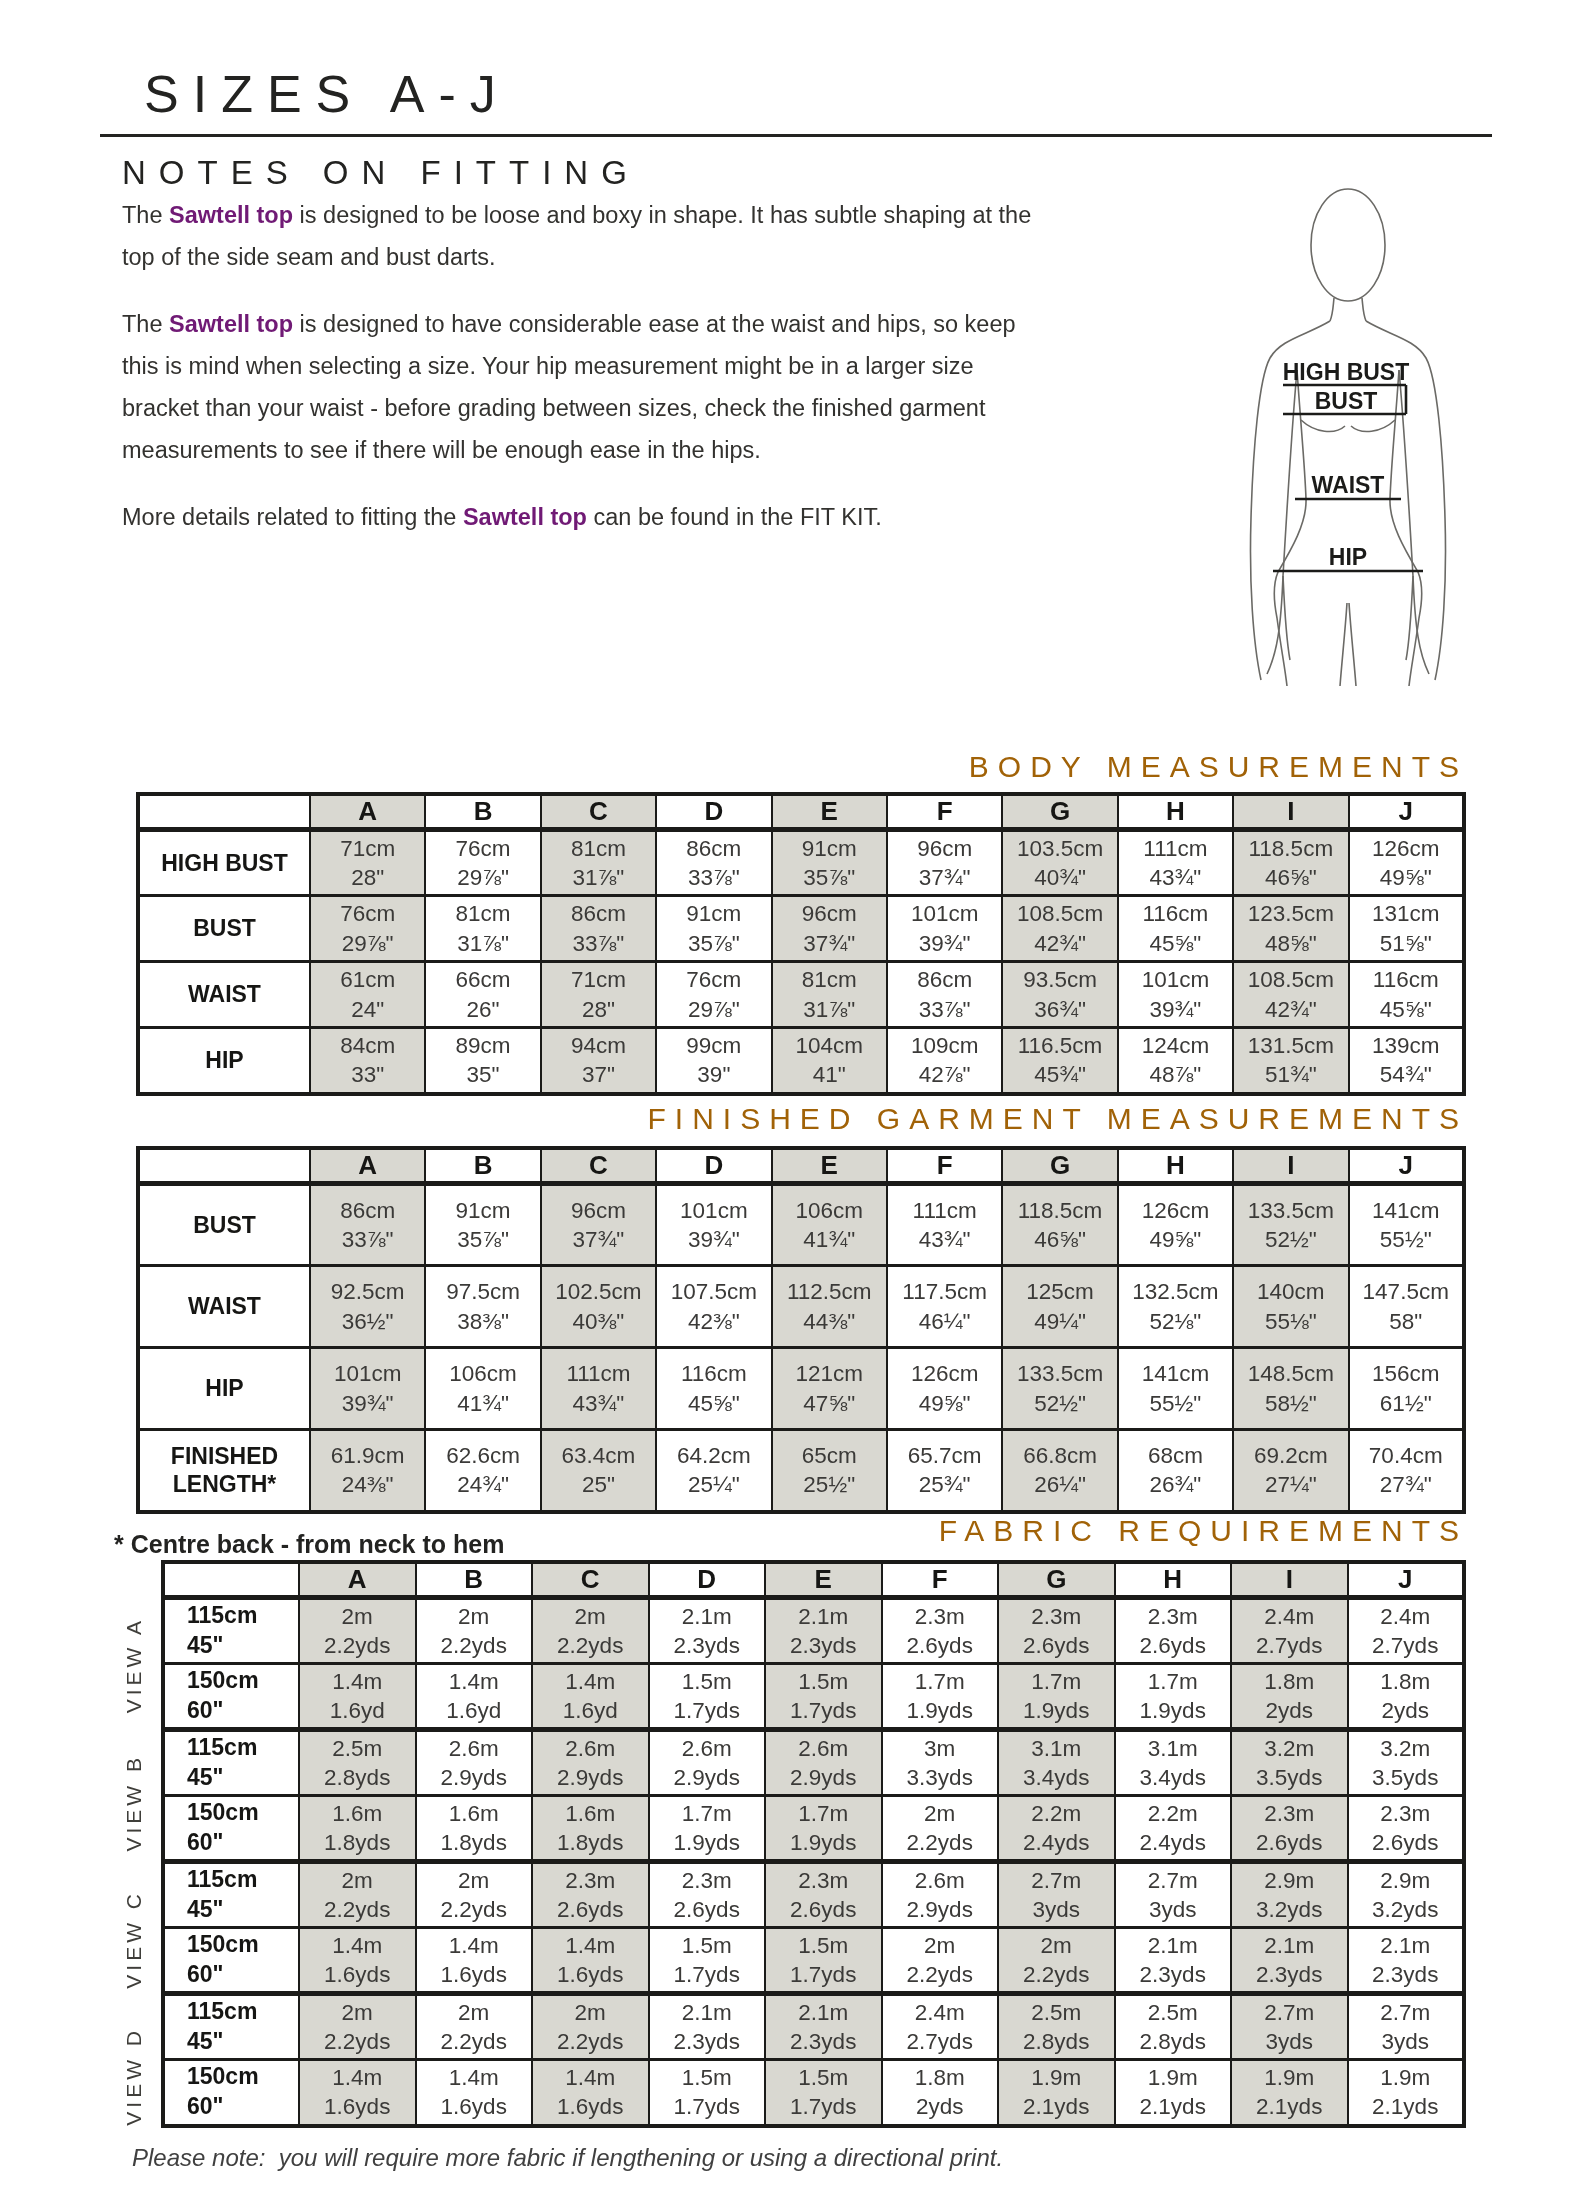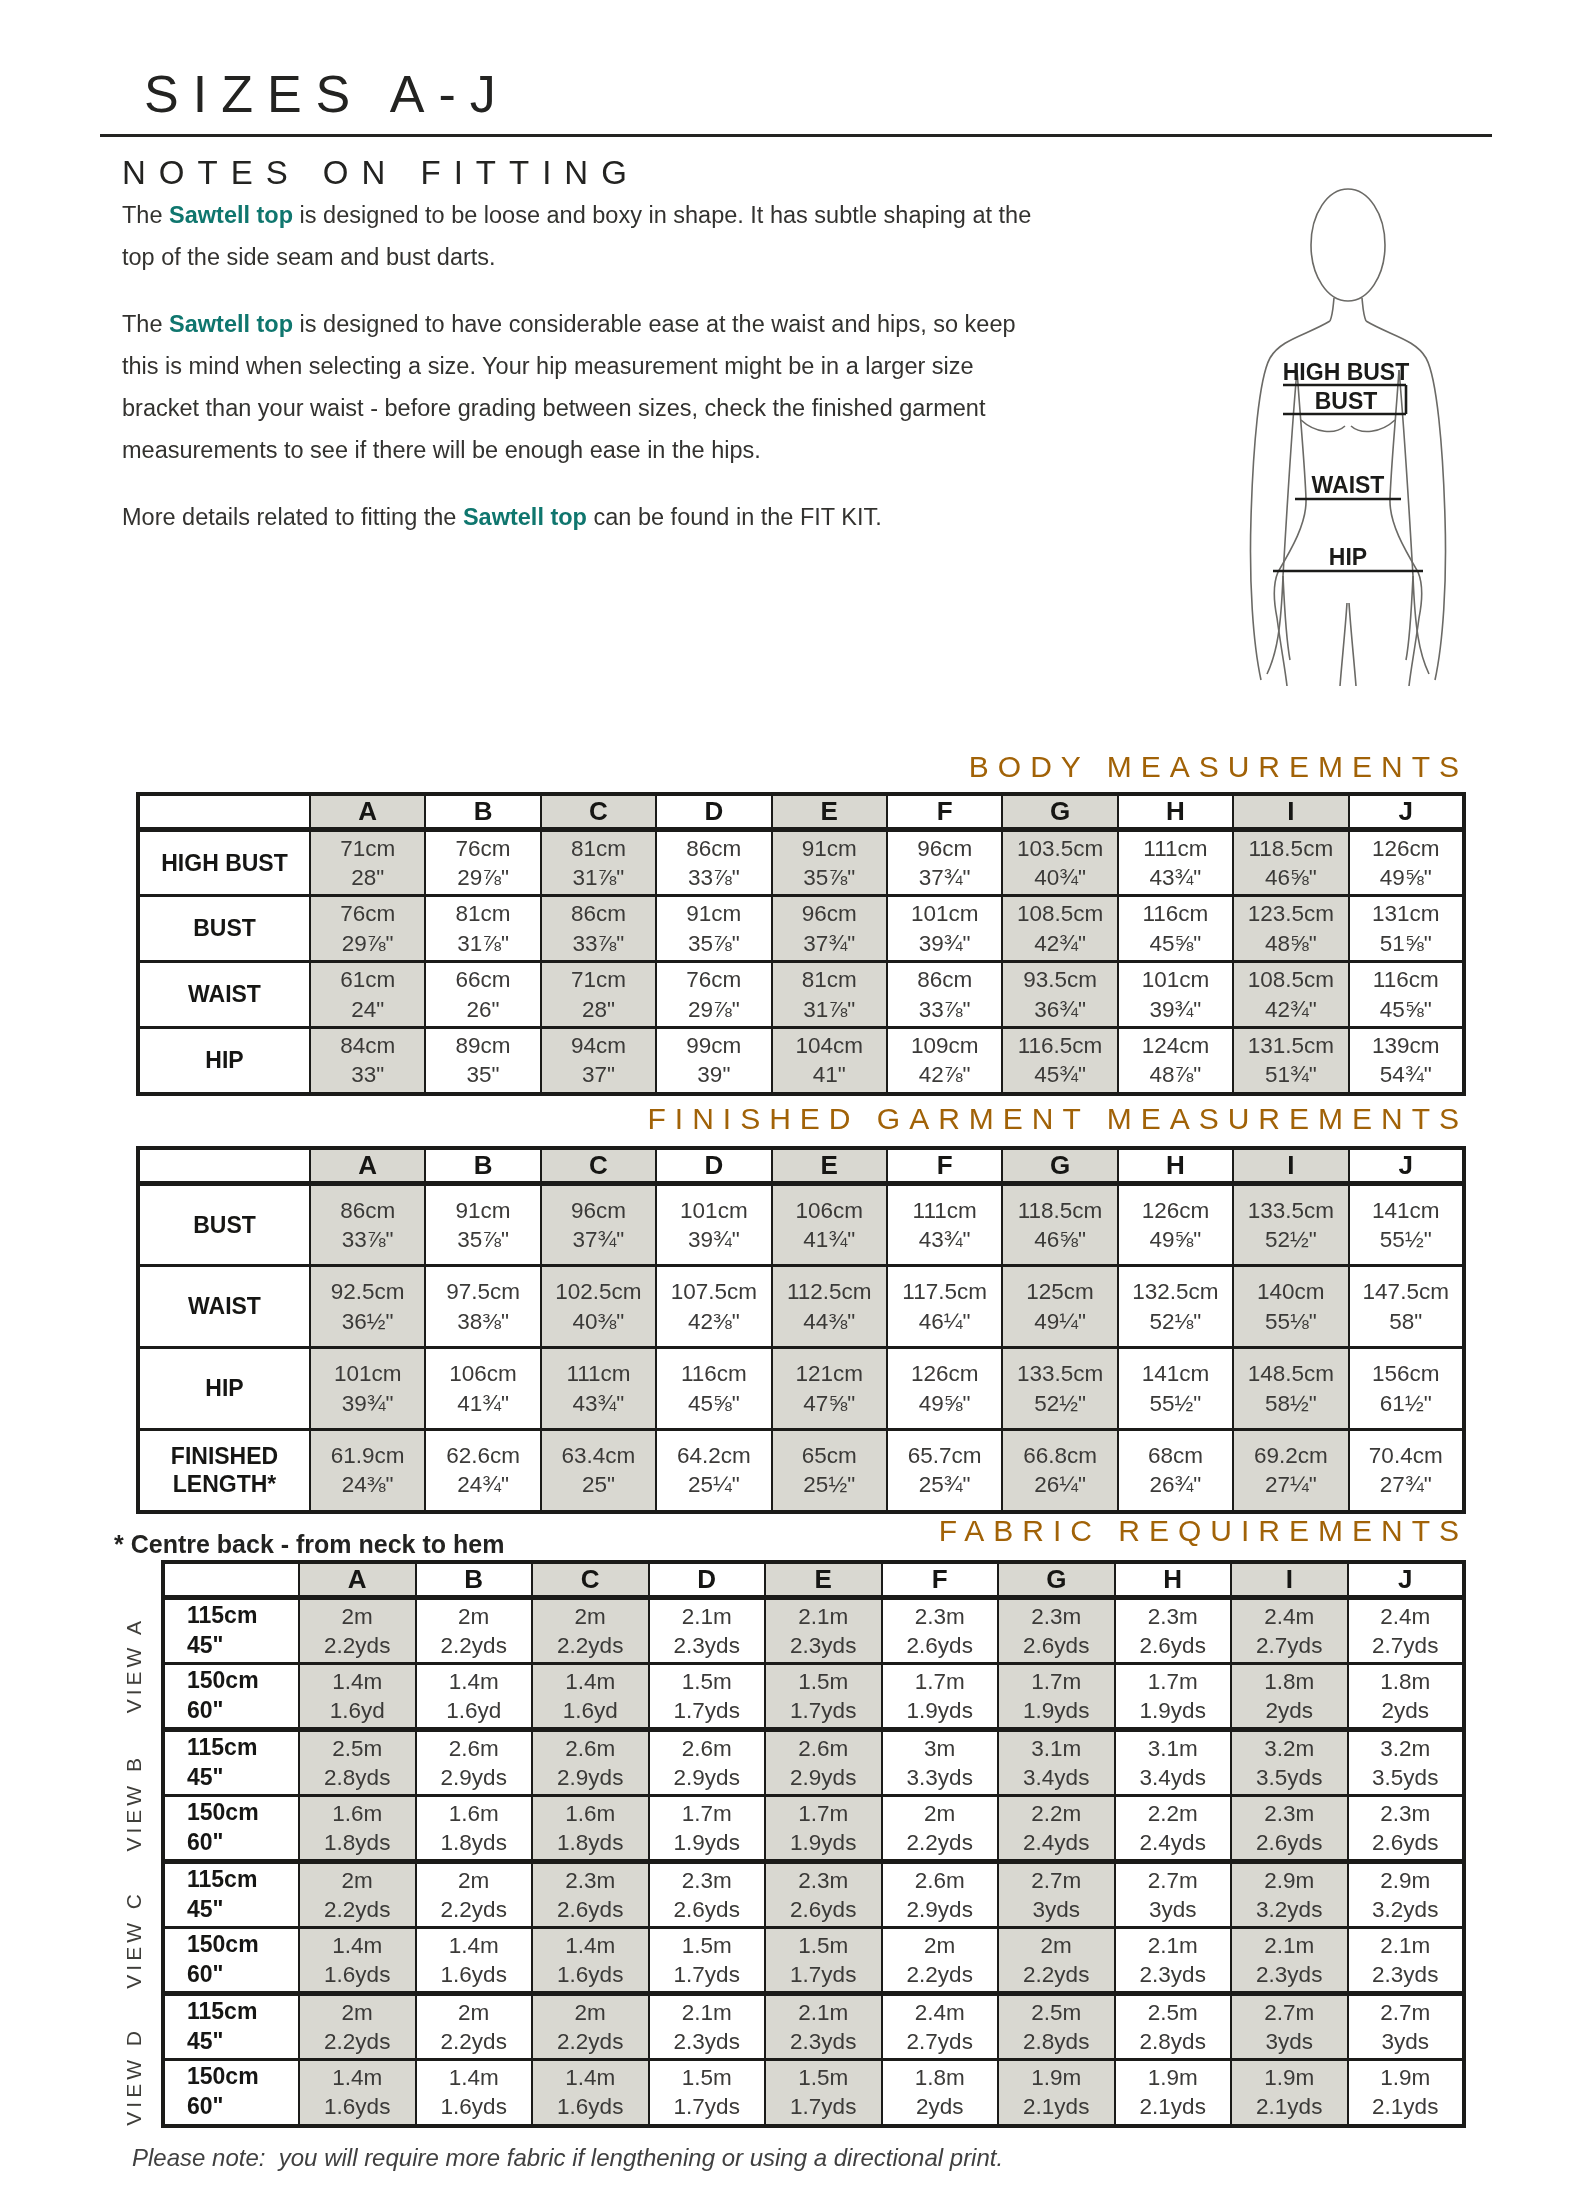--- a/index.html
+++ b/index.html
@@ -12,21 +12,21 @@
   .page{position:absolute;inset:0;overflow:hidden;}
 
   
   #page-title{position:absolute;left:128px;top:48px;margin:16px;font-size:52px;font-weight:400;letter-spacing:14px;color:#232321;}
   .rule{position:absolute;left:100px;top:134px;width:1392px;height:3px;background:#232321;}
   #notes-heading{position:absolute;left:122px;top:154px;margin:0;font-size:33px;font-weight:400;letter-spacing:13px;color:#232321;}
 
   
   #paragraphs{position:absolute;left:122px;top:194px;width:1200px;}
   #paragraphs p{margin:0 0 24px 0;font-size:23.5px;line-height:1.8;color:#33322f;}
-  #paragraphs b{font-weight:bold;color:#0f766e;margin-top:19px;}
+  #paragraphs b{font-weight:bold;color:#701a75;margin-top:19px;}
 
   
   #figure{position:absolute;left:1245px;top:188px;width:292px;height:500px;}
   #figure text{font-family:"Liberation Sans","DejaVu Sans",sans-serif;}
 
   
   .sec-title{position:absolute;right:124px;font-size:30px;font-weight:400;letter-spacing:9px;color:#a16207;white-space:nowrap;}
   #t-body{top:750px;}
   #t-garment{top:1102px;}
   #t-fabric{top:1514px;}

